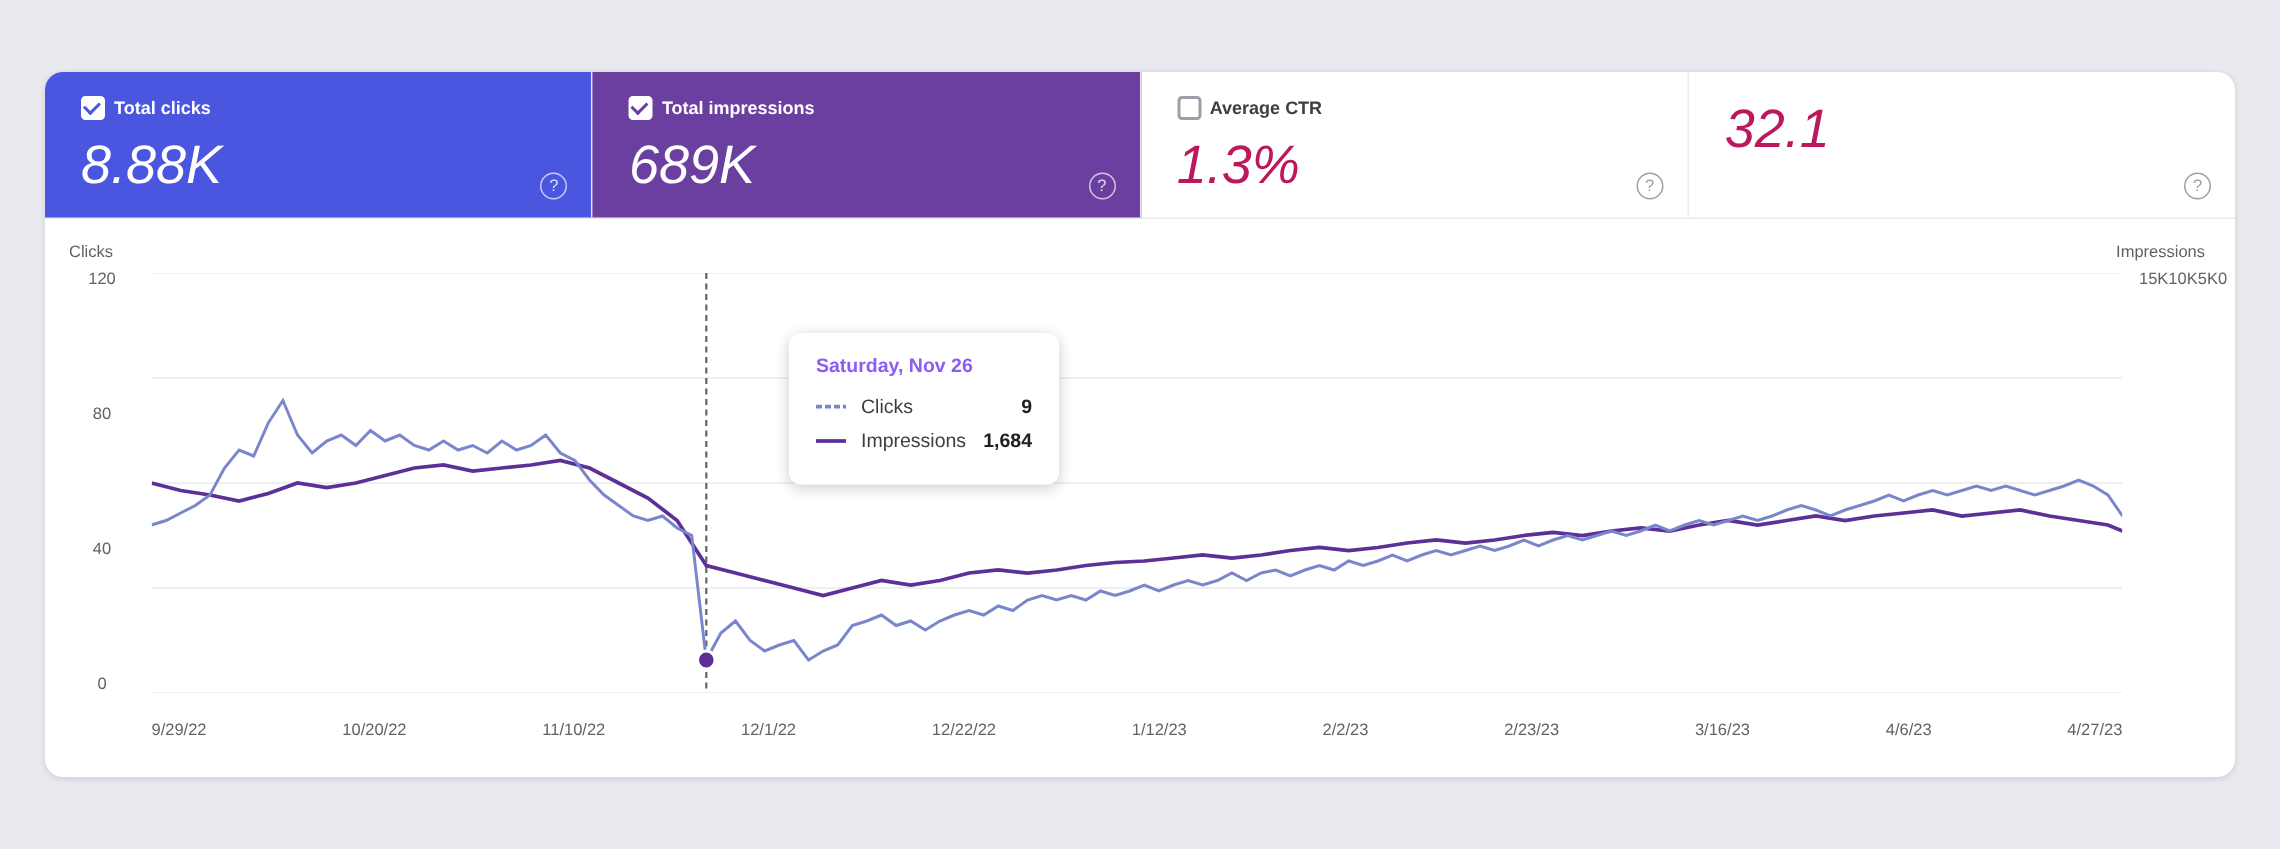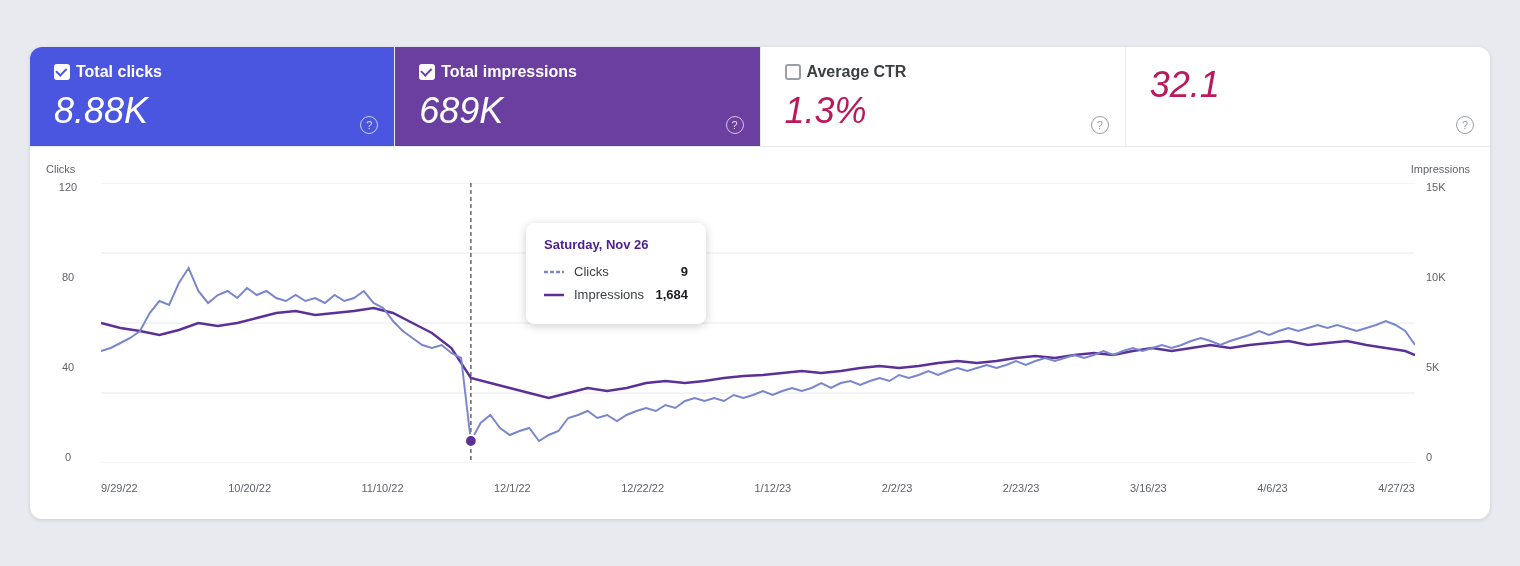--- a/index.html
+++ b/index.html
@@ -74,21 +74,21 @@
       display: block;
     }
     .checkbox-unchecked {
       width: 16px;
       height: 16px;
       border: 2px solid #9aa0a6;
       border-radius: 3px;
       flex-shrink: 0;
     }
     .metric-label {
-      font-size: 16px;
+      font-size: 12px;
       font-weight: 600;
       color: #fff;
     }
     .metric-label.inactive { color: #3c4043; }
     .metric-value {
       font-size: 36px;
       font-weight: 400;
       color: #fff;
       line-height: 1.2;
       font-style: italic;
@@ -134,21 +134,20 @@
       align-items: center;
       padding-right: 6px;
     }
     .y-axis-right {
       position: absolute;
       right: 0;
       top: 0;
       bottom: 40px;
       width: 50px;
       display: flex;
-      flex-direction: column;
       justify-content: space-between;
       align-items: flex-start;
       padding-left: 6px;
     }
     .axis-label {
       font-size: 11px;
       color: #5f6368;
     }
     .plot-area {
       position: absolute;
@@ -183,21 +182,21 @@
       border-radius: 8px;
       box-shadow: 0 2px 10px rgba(0,0,0,0.2);
       padding: 14px 18px;
       min-width: 180px;
       left: 480px;
       top: 60px;
     }
     .tooltip-date {
       font-size: 13px;
       font-weight: 600;
-      color: #4c1d95;
+      color: #8b5cf6;
       margin-bottom: 12px;
     }
     .tooltip-row {
       display: flex;
       align-items: center;
       gap: 10px;
       margin-bottom: 8px;
     }
     .tooltip-label {
       font-size: 13px;

